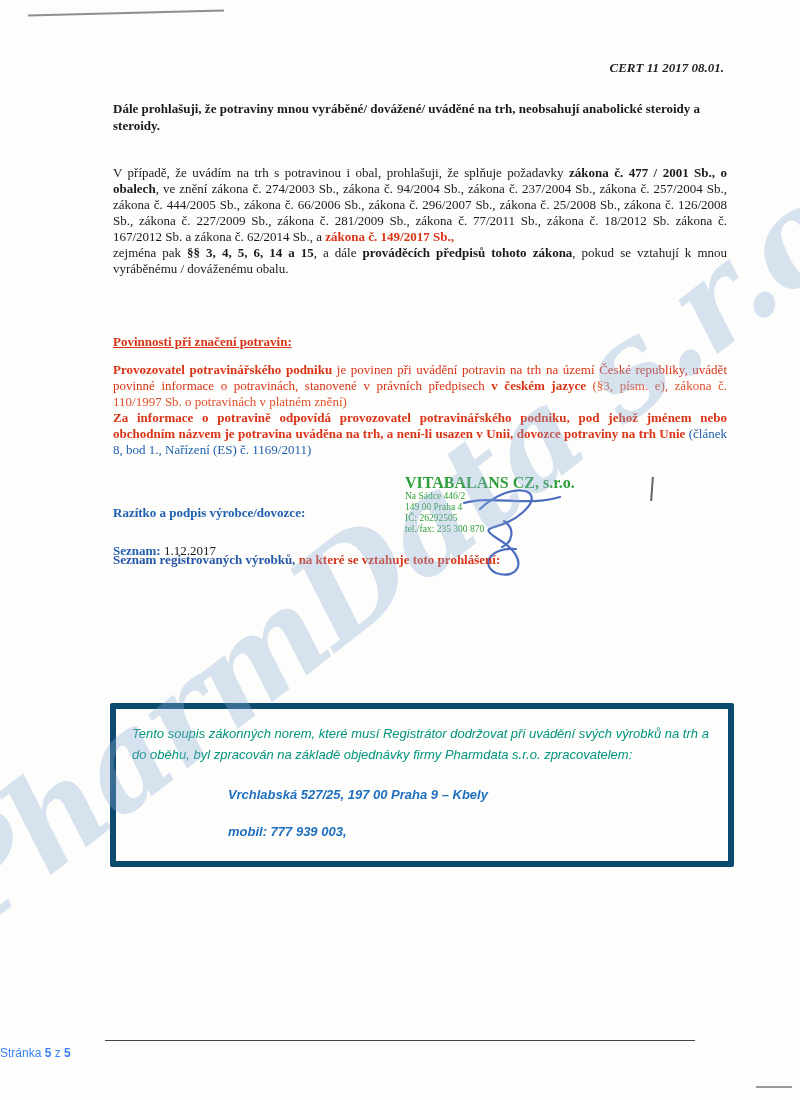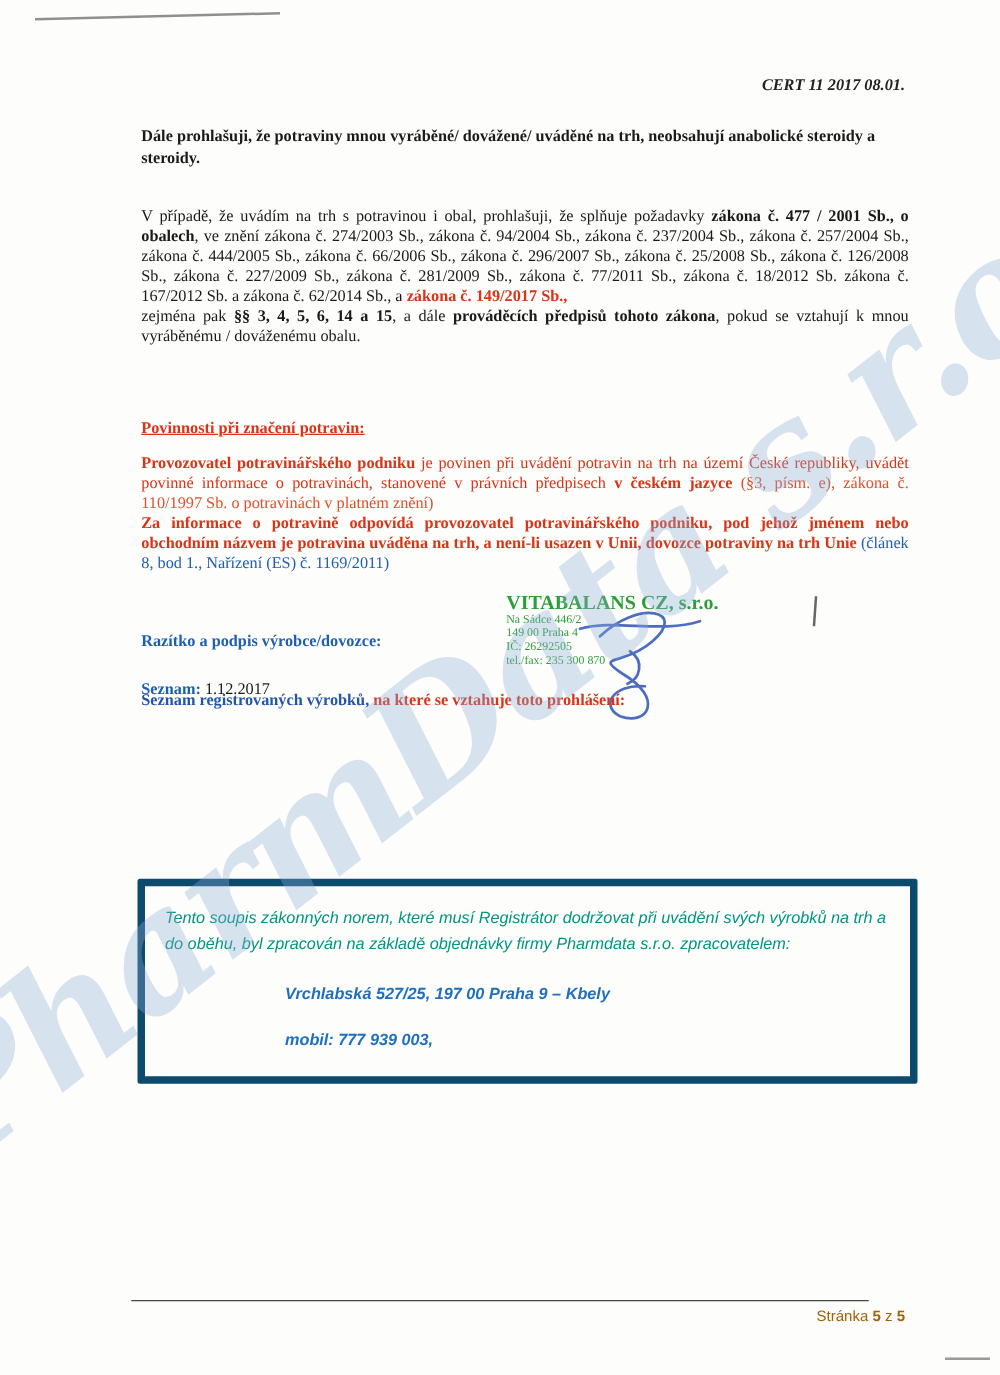--- a/index.html
+++ b/index.html
@@ -45,22 +45,22 @@
     left:110px;top:703px;width:580px;
     border:6px solid #0c4a6e;border-radius:2px;
     padding:14px 16px 22px 16px;
     font-family:"Liberation Sans", sans-serif;
     font-style:italic;font-size:13px;
   }
   .notice-intro{color:#00957e;line-height:21px;}
   .notice-line{color:#1f6fc0;font-weight:bold;margin-left:96px;margin-top:22px;}
 
   .footer-line{left:105px;top:1040px;width:590px;border-top:1.5px solid #444;height:0;}
-  .footer-text{left:0;top:1046px;width:724px;text-align:right;
-    font-family:"Liberation Sans", sans-serif;font-size:12px;color:#a16207;}
+  .footer-text{left:0;top:1046px;width:724px;text-align:left;
+    font-family:"Liberation Sans", sans-serif;font-size:12px;color:#3b82f6;}
 
   .watermark{
     left:400px;top:545px;
     transform:translate(-50%,-50%) rotate(-38deg);
     font-family:"DejaVu Serif", serif;
     font-style:italic;font-weight:bold;
     font-size:128px;white-space:nowrap;
     color:rgba(140,172,216,0.34);
     letter-spacing:-3px;
     pointer-events:none;z-index:5;

